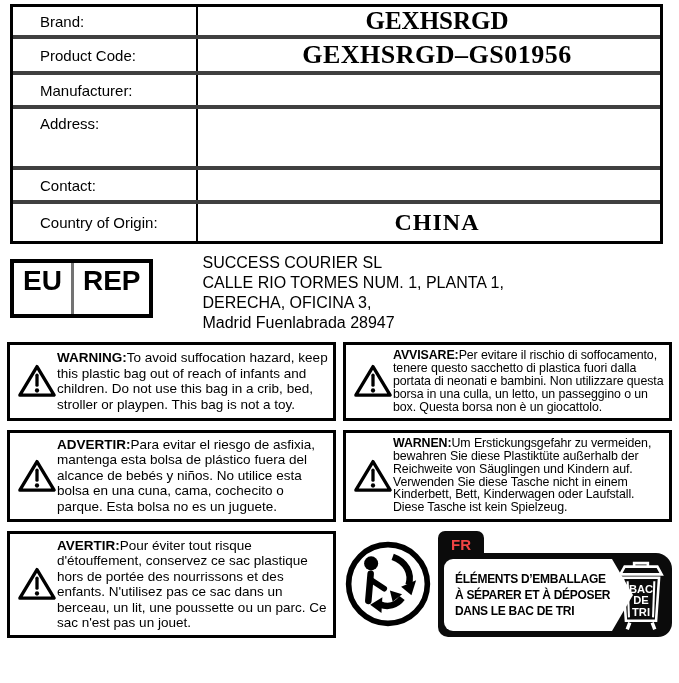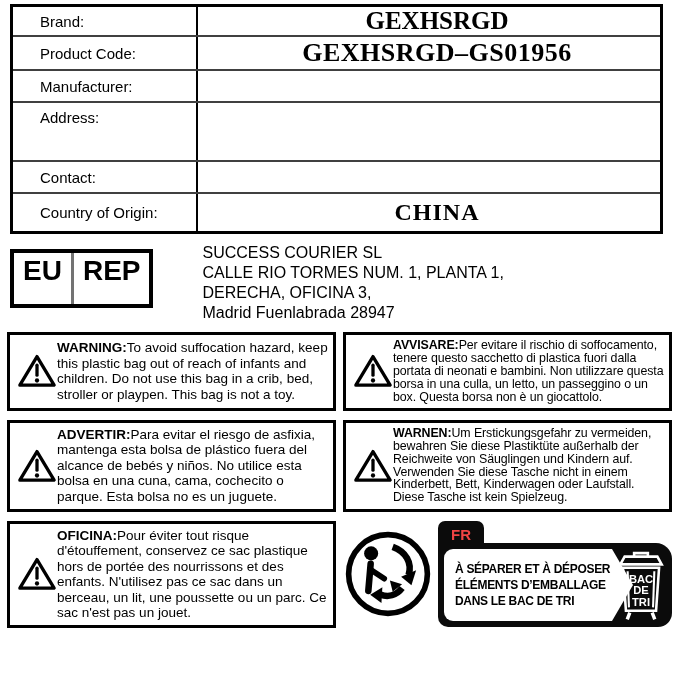--- a/index.html
+++ b/index.html
@@ -1,21 +1,21 @@
 <!DOCTYPE html>
 <html><head>
 <meta charset="utf-8">
 <style>
   html,body{margin:0;padding:0;background:#fff;}
   .page{position:relative;width:679px;height:683px;background:#fff;overflow:hidden;
         font-family:"Liberation Sans",sans-serif;color:#000;}
 
   
   .info-table{margin:4px 16px 0 10px;border:3px solid #000;}
-  .it-row{display:grid;grid-template-columns:185px 1fr;border-top:2px solid #404040;}
+  .it-row{display:grid;grid-template-columns:185px 1fr;border-top:4px solid #404040;}
   .it-row:first-child{border-top:none;}
   .it-label{border-right:2px solid #000;padding-left:27px;display:flex;align-items:center;
             font-size:15px;}
   .it-value{display:flex;align-items:center;justify-content:center;
             font-family:"Liberation Serif",serif;font-weight:bold;padding-left:16px;}
   .r-brand{min-height:27px;}   .r-brand .it-value{font-size:25px;}
   .r-code{min-height:32px;}    .r-code .it-value{font-size:26px;letter-spacing:.5px;}
   .r-manu{min-height:30px;}
   .r-addr{min-height:57px;}    .r-addr .it-label{align-items:flex-start;padding-top:6px;}
   .r-cont{min-height:30px;}
@@ -141,42 +141,42 @@
       </svg>
       <p><span class="wtitle">WARNEN:</span><span>Um Erstickungsgefahr zu vermeiden, bewahren Sie diese Plastiktüte außerhalb der Reichweite von Säuglingen und Kindern auf. Verwenden Sie diese Tasche nicht in einem Kinderbett, Bett, Kinderwagen oder Laufstall. Diese Tasche ist kein Spielzeug.</span></p>
     </div>
 
     <div class="wbox size-l">
       <svg class="tri" viewBox="0 0 56 50">
         <path d="M28 5 L52 45 H4 Z" fill="none" stroke="#000" stroke-width="4.6" stroke-linejoin="round"></path>
         <path d="M28 17 V31" stroke="#000" stroke-width="4.6" stroke-linecap="round"></path>
         <circle cx="28" cy="38.5" r="3"></circle>
       </svg>
-      <p><span class="wtitle">OFICINA:</span><span>Pour éviter tout risque d'étouffement, conservez ce sac plastique hors de portée des nourrissons et des enfants. N'utilisez pas ce sac dans un berceau, un lit, une poussette ou un parc. Ce sac n'est pas un jouet.</span></p>
+      <p><span class="wtitle">AVERTIR:</span><span>Pour éviter tout risque d'étouffement, conservez ce sac plastique hors de portée des nourrissons et des enfants. N'utilisez pas ce sac dans un berceau, un lit, une poussette ou un parc. Ce sac n'est pas un jouet.</span></p>
     </div>
 
     <div class="recycle-cell">
       <svg class="triman" viewBox="0 0 96 96" width="90" height="90">
         <circle cx="48" cy="48" r="42" fill="none" stroke="#000" stroke-width="6"></circle>
         <circle cx="30" cy="26" r="7.5" fill="#000"></circle>
         <path d="M29.5 37 L27 66" stroke="#000" stroke-width="7" fill="none" stroke-linecap="round"></path>
         <path d="M29 43 L44 53" stroke="#000" stroke-width="6" stroke-linecap="round"></path>
         <path d="M53 19 C67 24 74 36 70 49" fill="none" stroke="#000" stroke-width="7"></path>
         <polygon points="78,44 62,51 73,60" fill="#000"></polygon>
         <path d="M63 63 C57 71 48 73 40 70" fill="none" stroke="#000" stroke-width="7"></path>
         <polygon points="42,62 29,70 41,79" fill="#000"></polygon>
         <polygon points="50,55 63,59 53,67" fill="#000"></polygon>
       </svg>
       <div class="fr-badge">
         <div class="fr-tab">FR</div>
         <div class="fr-body">
           <div class="plate-wrap">
             <div class="plate">
+              <div>ÉLÉMENTS D’EMBALLAGE</div>
               <div>À SÉPARER ET À DÉPOSER</div>
-              <div>ÉLÉMENTS D’EMBALLAGE</div>
               <div>DANS LE BAC DE TRI</div>
             </div>
             <div class="plate-arrow"></div>
           </div>
           <svg class="bin" viewBox="0 0 60 86" width="52" height="74">
             <path d="M6 19 L11 10 H49 L54 19 Z" fill="none" stroke="#fff" stroke-width="3"></path>
             <path d="M22 10 V6 H38 V10" fill="none" stroke="#fff" stroke-width="3"></path>
             <path d="M9 23 H51 L47.5 73 H12.5 Z" fill="none" stroke="#fff" stroke-width="3"></path>
             <path d="M14.5 27 L16 69" stroke="#fff" stroke-width="2.4"></path>
             <path d="M45.5 27 L44 69" stroke="#fff" stroke-width="2.4"></path>

